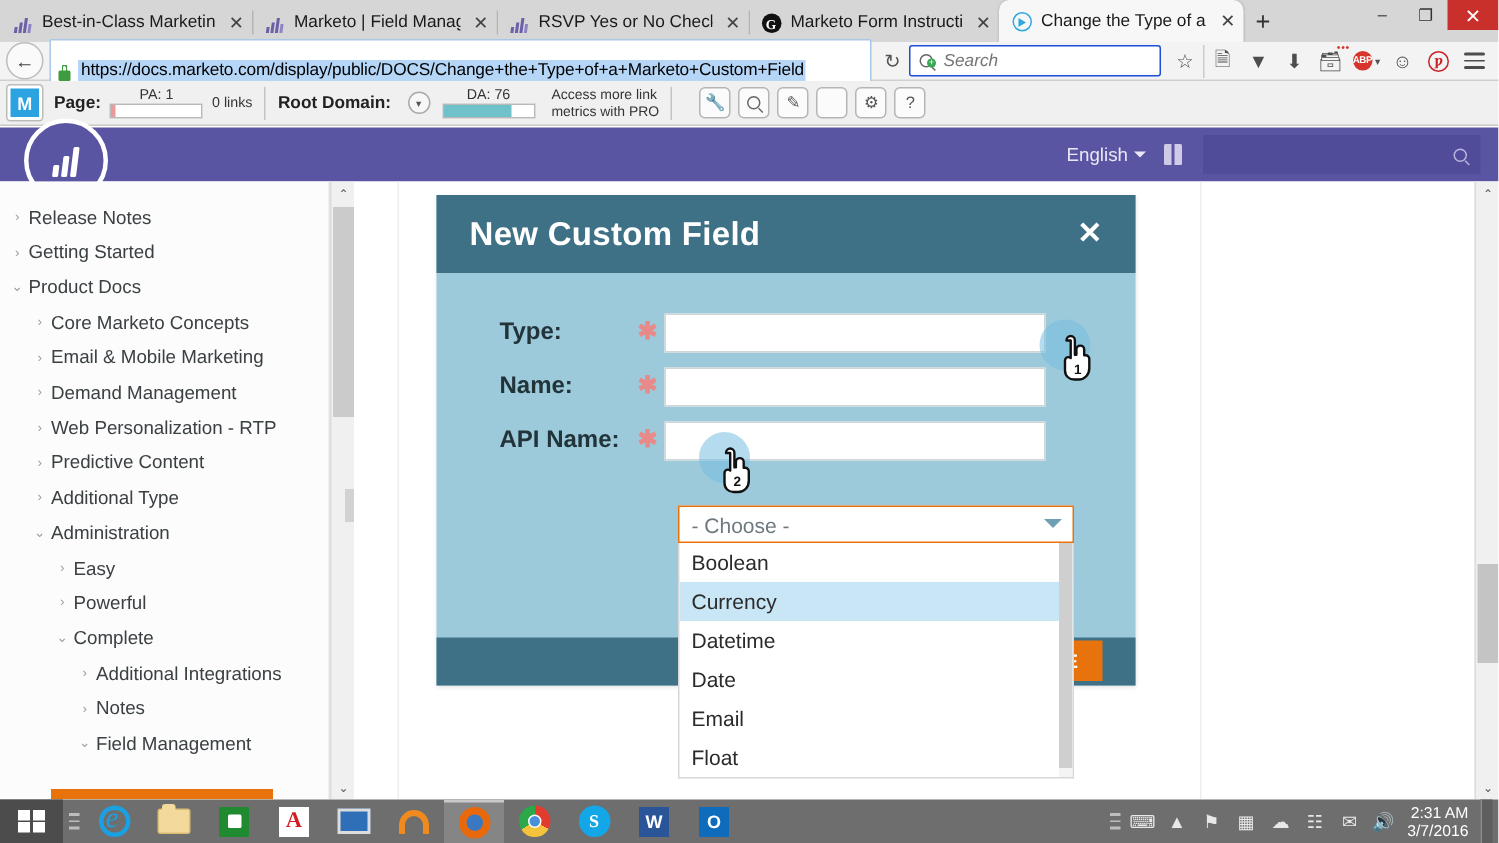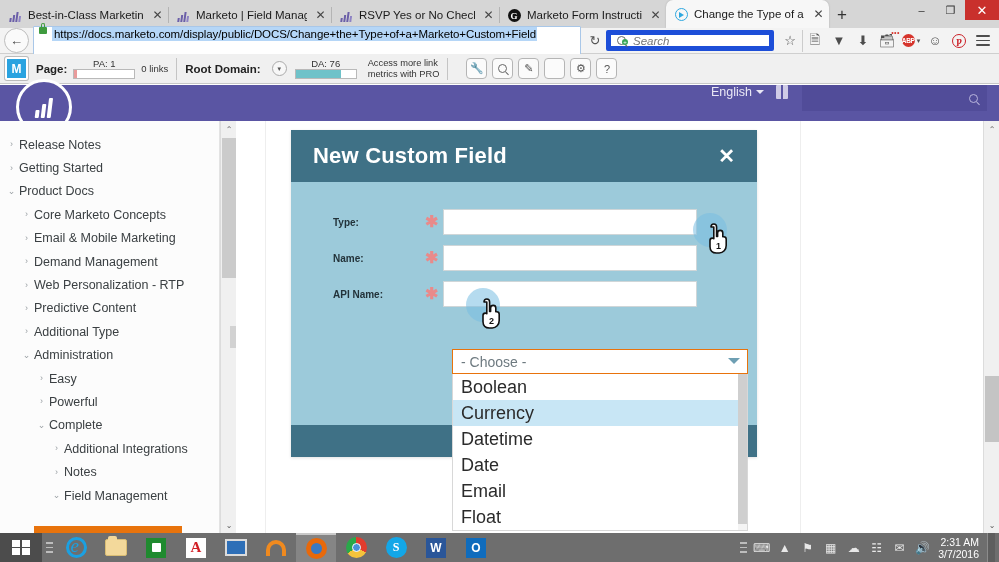--- a/index.html
+++ b/index.html
@@ -73,35 +73,35 @@
     background:#f3f3f3;border-bottom:1px solid #cfcfcf;display:flex;align-items:center;
     box-sizing:border-box;
   }
   .backbtn{
     width:23px;height:23px;border-radius:50%;border:1px solid #bdbdbd;background:#fafafa;
     margin-left:4px;display:flex;align-items:center;justify-content:center;flex:0 0 23px;
     font-size:13px;color:#444;
   }
   .urlwrap{
     flex:1;height:29px;margin:0 3px 0 4px;background:#fff;border:1px solid #a9c7e8;
-    display:flex;align-items:flex-start;box-sizing:border-box;border-radius:1px;
+    display:flex;align-items:flex-end;box-sizing:border-box;border-radius:1px;
   }
   .lockico{width:18px;display:flex;align-items:center;justify-content:center;flex:0 0 18px;}
   .lockbody{width:8px;height:7px;background:#3f9b3f;border-radius:1px;position:relative;}
   .lockbody::before{
     content:"";position:absolute;left:1.6px;top:-4px;width:4.8px;height:5px;
     border:1.6px solid #3f9b3f;border-bottom:none;border-radius:3px 3px 0 0;box-sizing:border-box;
   }
   .urltext{
     font-size:11.5px;color:#000;background:#b5d6f7;padding:1px 1px 1px 2px;
     white-space:nowrap;overflow:hidden;letter-spacing:-.1px;
   }
   .reload{width:22px;text-align:center;font-size:13px;color:#555;flex:0 0 22px;}
   .searchbox{
-    width:168px;height:21px;background:#fff;border:5px solid #1d4ed8;border-radius:2px;
+    width:168px;height:21px;background:#fff;border:1px solid #1d4ed8;border-radius:2px;
     display:flex;align-items:center;box-sizing:border-box;flex:0 0 168px;margin-right:4px;
   }
   .searchbox .sicon{
     width:20px;display:flex;align-items:center;justify-content:center;flex:0 0 20px;position:relative;
   }
   .magnifier{
     width:7px;height:7px;border:1.4px solid #666;border-radius:50%;position:relative;display:block;
   }
   .magnifier::after{
     content:"";position:absolute;right:-3px;bottom:-2.5px;width:4px;height:1.4px;background:#666;
@@ -159,21 +159,21 @@
   .promo{font-size:9.3px;color:#333;line-height:11px;margin-left:9px;}
   .toolbtns{display:flex;align-items:center;gap:5px;margin-left:10px;}
   .tbtn{
     width:21px;height:21px;border:1px solid #b5b5b5;border-radius:4px;background:#fbfbfb;
     display:flex;align-items:center;justify-content:center;font-size:11px;color:#555;box-sizing:border-box;
   }
 
   
   .pagehdr{
     position:absolute;top:85px;left:0;width:999px;height:36px;background:#5a55a3;
-    display:flex;align-items:flex-start;box-sizing:border-box;
+    display:flex;align-items:center;box-sizing:border-box;
   }
   .brandcircle{
     position:absolute;left:16px;top:-6px;width:56px;height:56px;border-radius:50%;
     background:#5a55a3;border:3px solid #fff;display:flex;align-items:flex-end;justify-content:center;
     box-sizing:border-box;overflow:hidden;
   }
   .brandbars{display:flex;align-items:flex-end;gap:2px;height:22px;margin-bottom:14px;transform:skewX(-7deg);}
   .brandbars i{display:block;width:4px;background:#fff;border-radius:1px;}
   .brandbars i:nth-child(1){height:8px;}
   .brandbars i:nth-child(2){height:14px;}
@@ -245,52 +245,52 @@
     position:absolute;left:291px;top:9px;width:466px;height:327px;background:#9ccada;
     box-shadow:0 1px 3px rgba(0,0,0,.12);
   }
   .modal-hdr{
     height:52px;background:#3f7186;display:flex;align-items:center;box-sizing:border-box;padding:0 22px;
   }
   .modal-title{color:#fff;font-size:22px;font-weight:bold;letter-spacing:.2px;}
   .modal-close{margin-left:auto;color:#fff;font-size:20px;font-weight:bold;line-height:1;}
   .modal-body{position:relative;height:243px;}
   .frow{display:flex;align-items:center;height:36px;padding-left:42px;box-sizing:border-box;}
-  .flabel{width:92px;font-size:10px;font-weight:bold;color:#23333a;flex:0 0 92px;}
+  .flabel{width:92px;font-size:16px;font-weight:bold;color:#23333a;flex:0 0 92px;}
   .req{color:#e98a8a;font-size:16px;width:18px;flex:0 0 18px;font-weight:bold;line-height:1;}
   .fctl{
     flex:1;height:26px;background:#fff;border:1px solid #cfd6d8;box-sizing:border-box;margin-right:60px;
   }
   .modal-foot{
     height:32px;background:#3f7186;display:flex;align-items:center;justify-content:flex-end;
     padding-right:22px;box-sizing:border-box;
   }
   .createbtn{
     background:#e8730c;color:#fff;font-size:13px;font-weight:bold;padding:6px 16px;letter-spacing:.4px;
     margin-top:-2px;
   }
 
   
   .selectwrap{
-    position:absolute;left:452px;top:228px;width:296px;z-index:30;
+    position:absolute;left:452px;top:216px;width:264px;z-index:30;
   }
   .selbox{
     height:25px;background:#fff;border:1px solid #e8730c;box-sizing:border-box;
     display:flex;align-items:center;padding-left:8px;font-size:14px;color:#6e7a80;position:relative;
   }
   .selarrow{
     position:absolute;right:7px;top:8px;width:0;height:0;
     border-left:6px solid transparent;border-right:6px solid transparent;border-top:6px solid #6e9fb3;
   }
   .optlist{
     background:#fff;border:1px solid #d8d8d8;border-top:none;box-sizing:border-box;
     max-height:270px;overflow:hidden;position:relative;
   }
   .opt{
-    height:26px;display:flex;align-items:center;padding-left:8px;font-size:18px;color:#2b2b2b;
+    height:26px;display:flex;align-items:center;padding-left:8px;font-size:14px;color:#2b2b2b;
     box-sizing:border-box;
   }
   .opt.sel{background:#c8e6f5;}
   .opt-scroll{
     position:absolute;right:0;top:0;width:9px;bottom:0;background:#f4f4f4;
   }
   .opt-scroll .t{position:absolute;left:0;top:0;width:9px;height:150px;background:#cfcfcf;}
 
   
   .cursor{position:absolute;z-index:60;width:46px;height:54px;}

